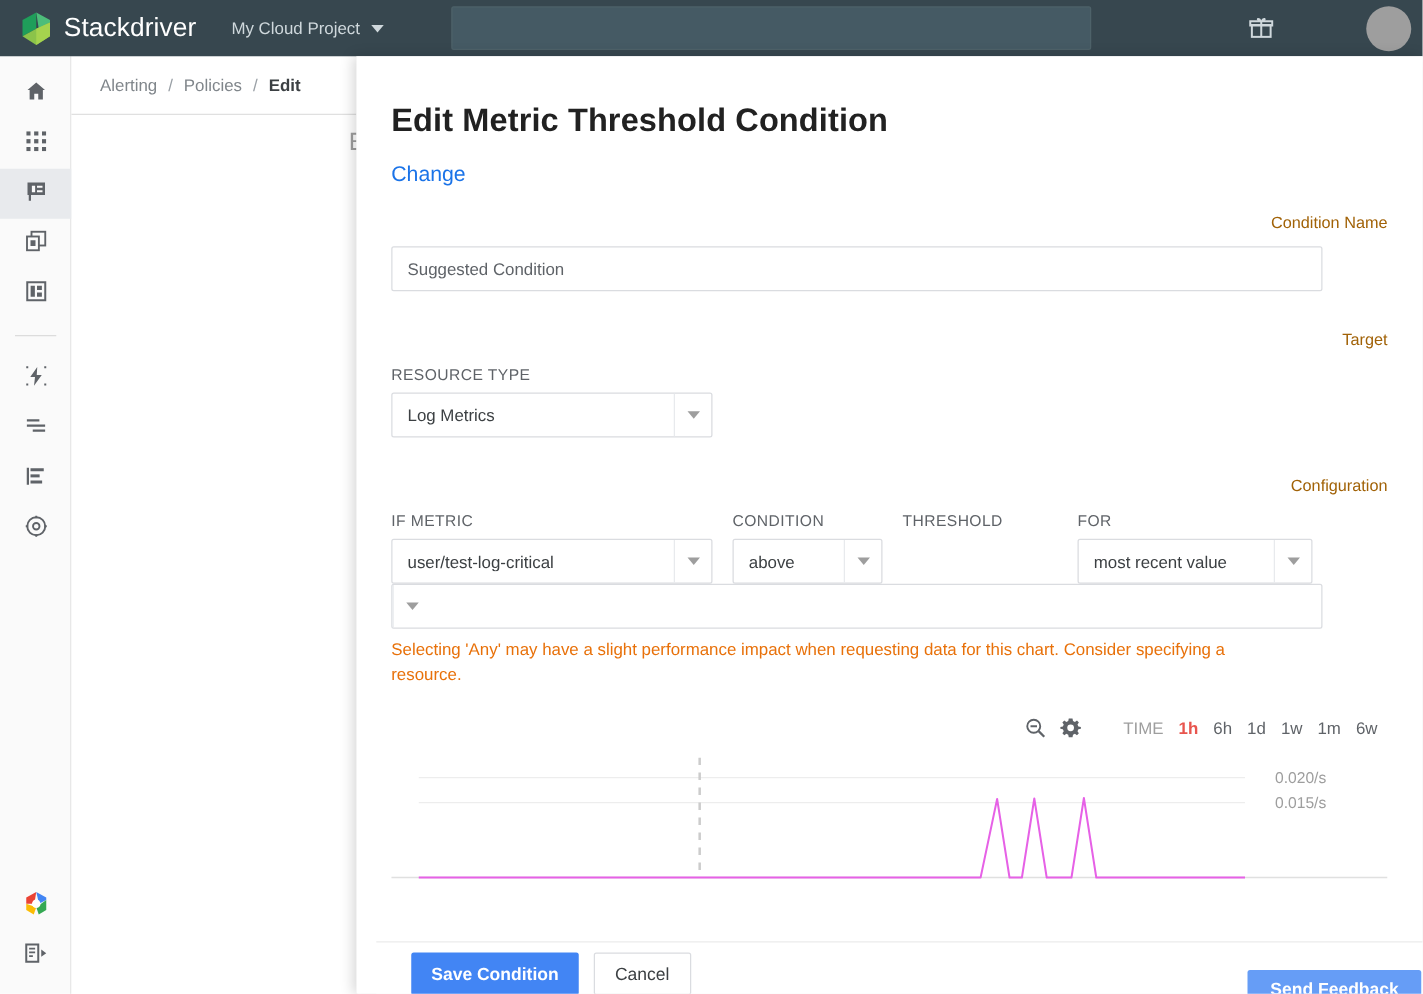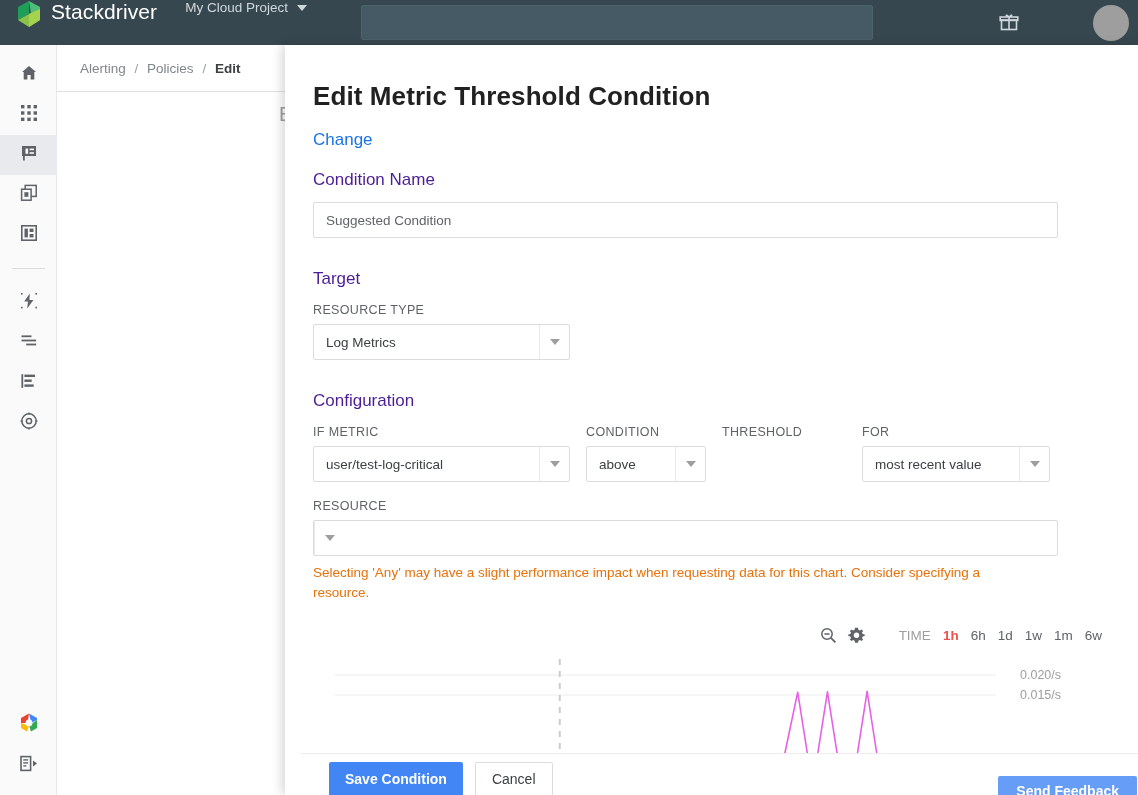--- a/index.html
+++ b/index.html
@@ -9,21 +9,21 @@
     overflow: hidden;
     font-family: "Liberation Sans", sans-serif;
     background: #ffffff;
   }
 
   
   .topbar {
     position: absolute; top: 0; left: 0;
     width: 1138px; height: 45px;
     background: #37474f;
-    display: flex; align-items: flex-start;
+    display: flex; align-items: center;
     z-index: 40;
   }
   .sd-logo-mark { width: 26px; height: 28px; margin-left: 16px; flex: 0 0 auto; }
   .sd-logo-text {
     color: #ffffff; font-size: 21px; letter-spacing: .1px;
     margin-left: 9px; font-weight: 400;
   }
   .project-picker {
     display: flex; align-items: center; gap: 9px;
     margin-left: 28px; cursor: pointer;
@@ -113,22 +113,23 @@
   }
   h1.modal-title {
     font-size: 26px; font-weight: 700; color: #212121;
     margin: 36px 0 0 0; letter-spacing: .1px;
   }
   .change-link {
     display: inline-block; margin-top: 18px;
     font-size: 17px; color: #1a73e8; cursor: pointer;
   }
   h2.sec {
-    font-size: 17px; font-weight: 400; color: #4c1d95;
+    font-size: 13px; font-weight: 400; color: #a16207;
     margin: 20px 0 0 0;
+    text-align: right;
   }
   h2.sec.tight { margin-top: 31px; }
   .fieldlabel {
     font-size: 12.5px; color: #5f6368;
     letter-spacing: .35px; margin: 14px 0 7px 0;
     text-transform: uppercase;
   }
 
   
   .textinput {
@@ -478,21 +479,20 @@
         <div class="fieldlabel">FOR</div>
         <div class="select">
           <span class="val">most recent value</span>
           <span class="arrowbox">
               <i class="arrow"></i>
             </span>
         </div>
       </div>
     </div>
 
-    <div class="fieldlabel" style="margin-top:17px">RESOURCE</div>
     <div class="select resource-select">
       <span class="arrowbox">
           <i class="arrow"></i>
         </span>
     </div>
     <div class="warning">Selecting 'Any' may have a slight performance impact when requesting data for this chart. Consider specifying a resource.</div>
 
     <div class="chart-toolbar">
       <span class="tb-icon">
         <svg width="17" height="17" viewBox="0 0 17 17">

